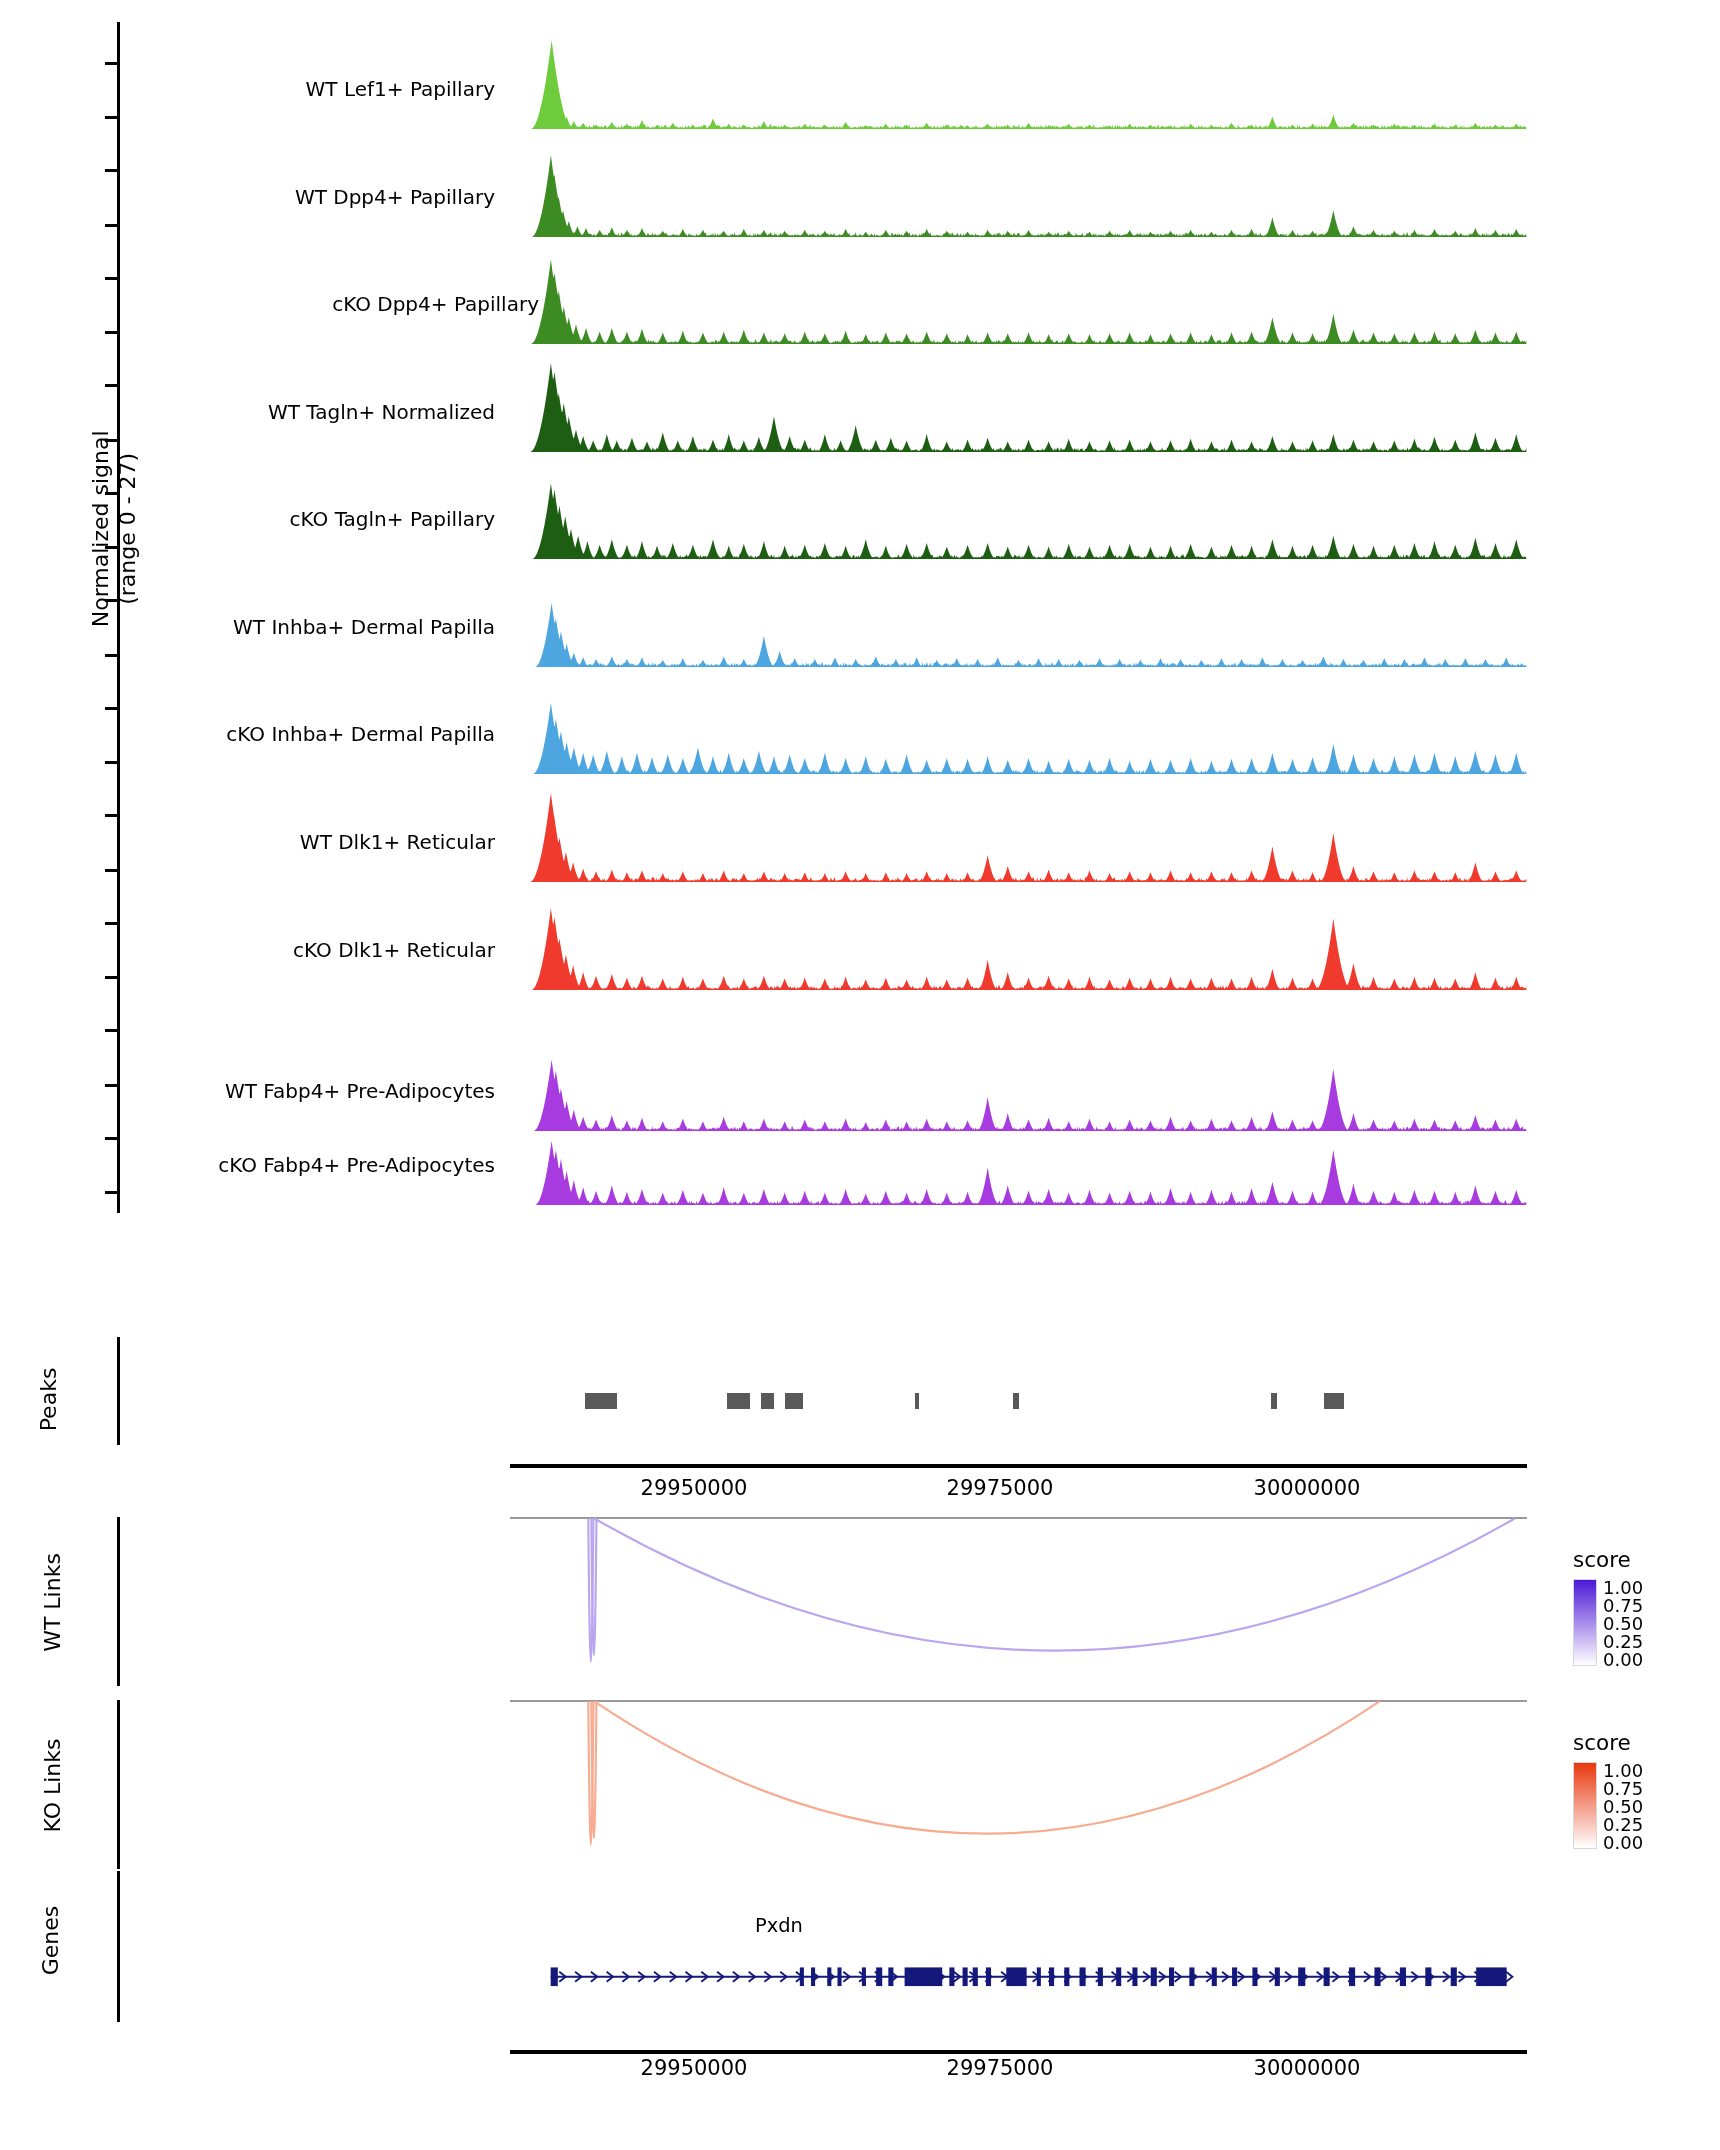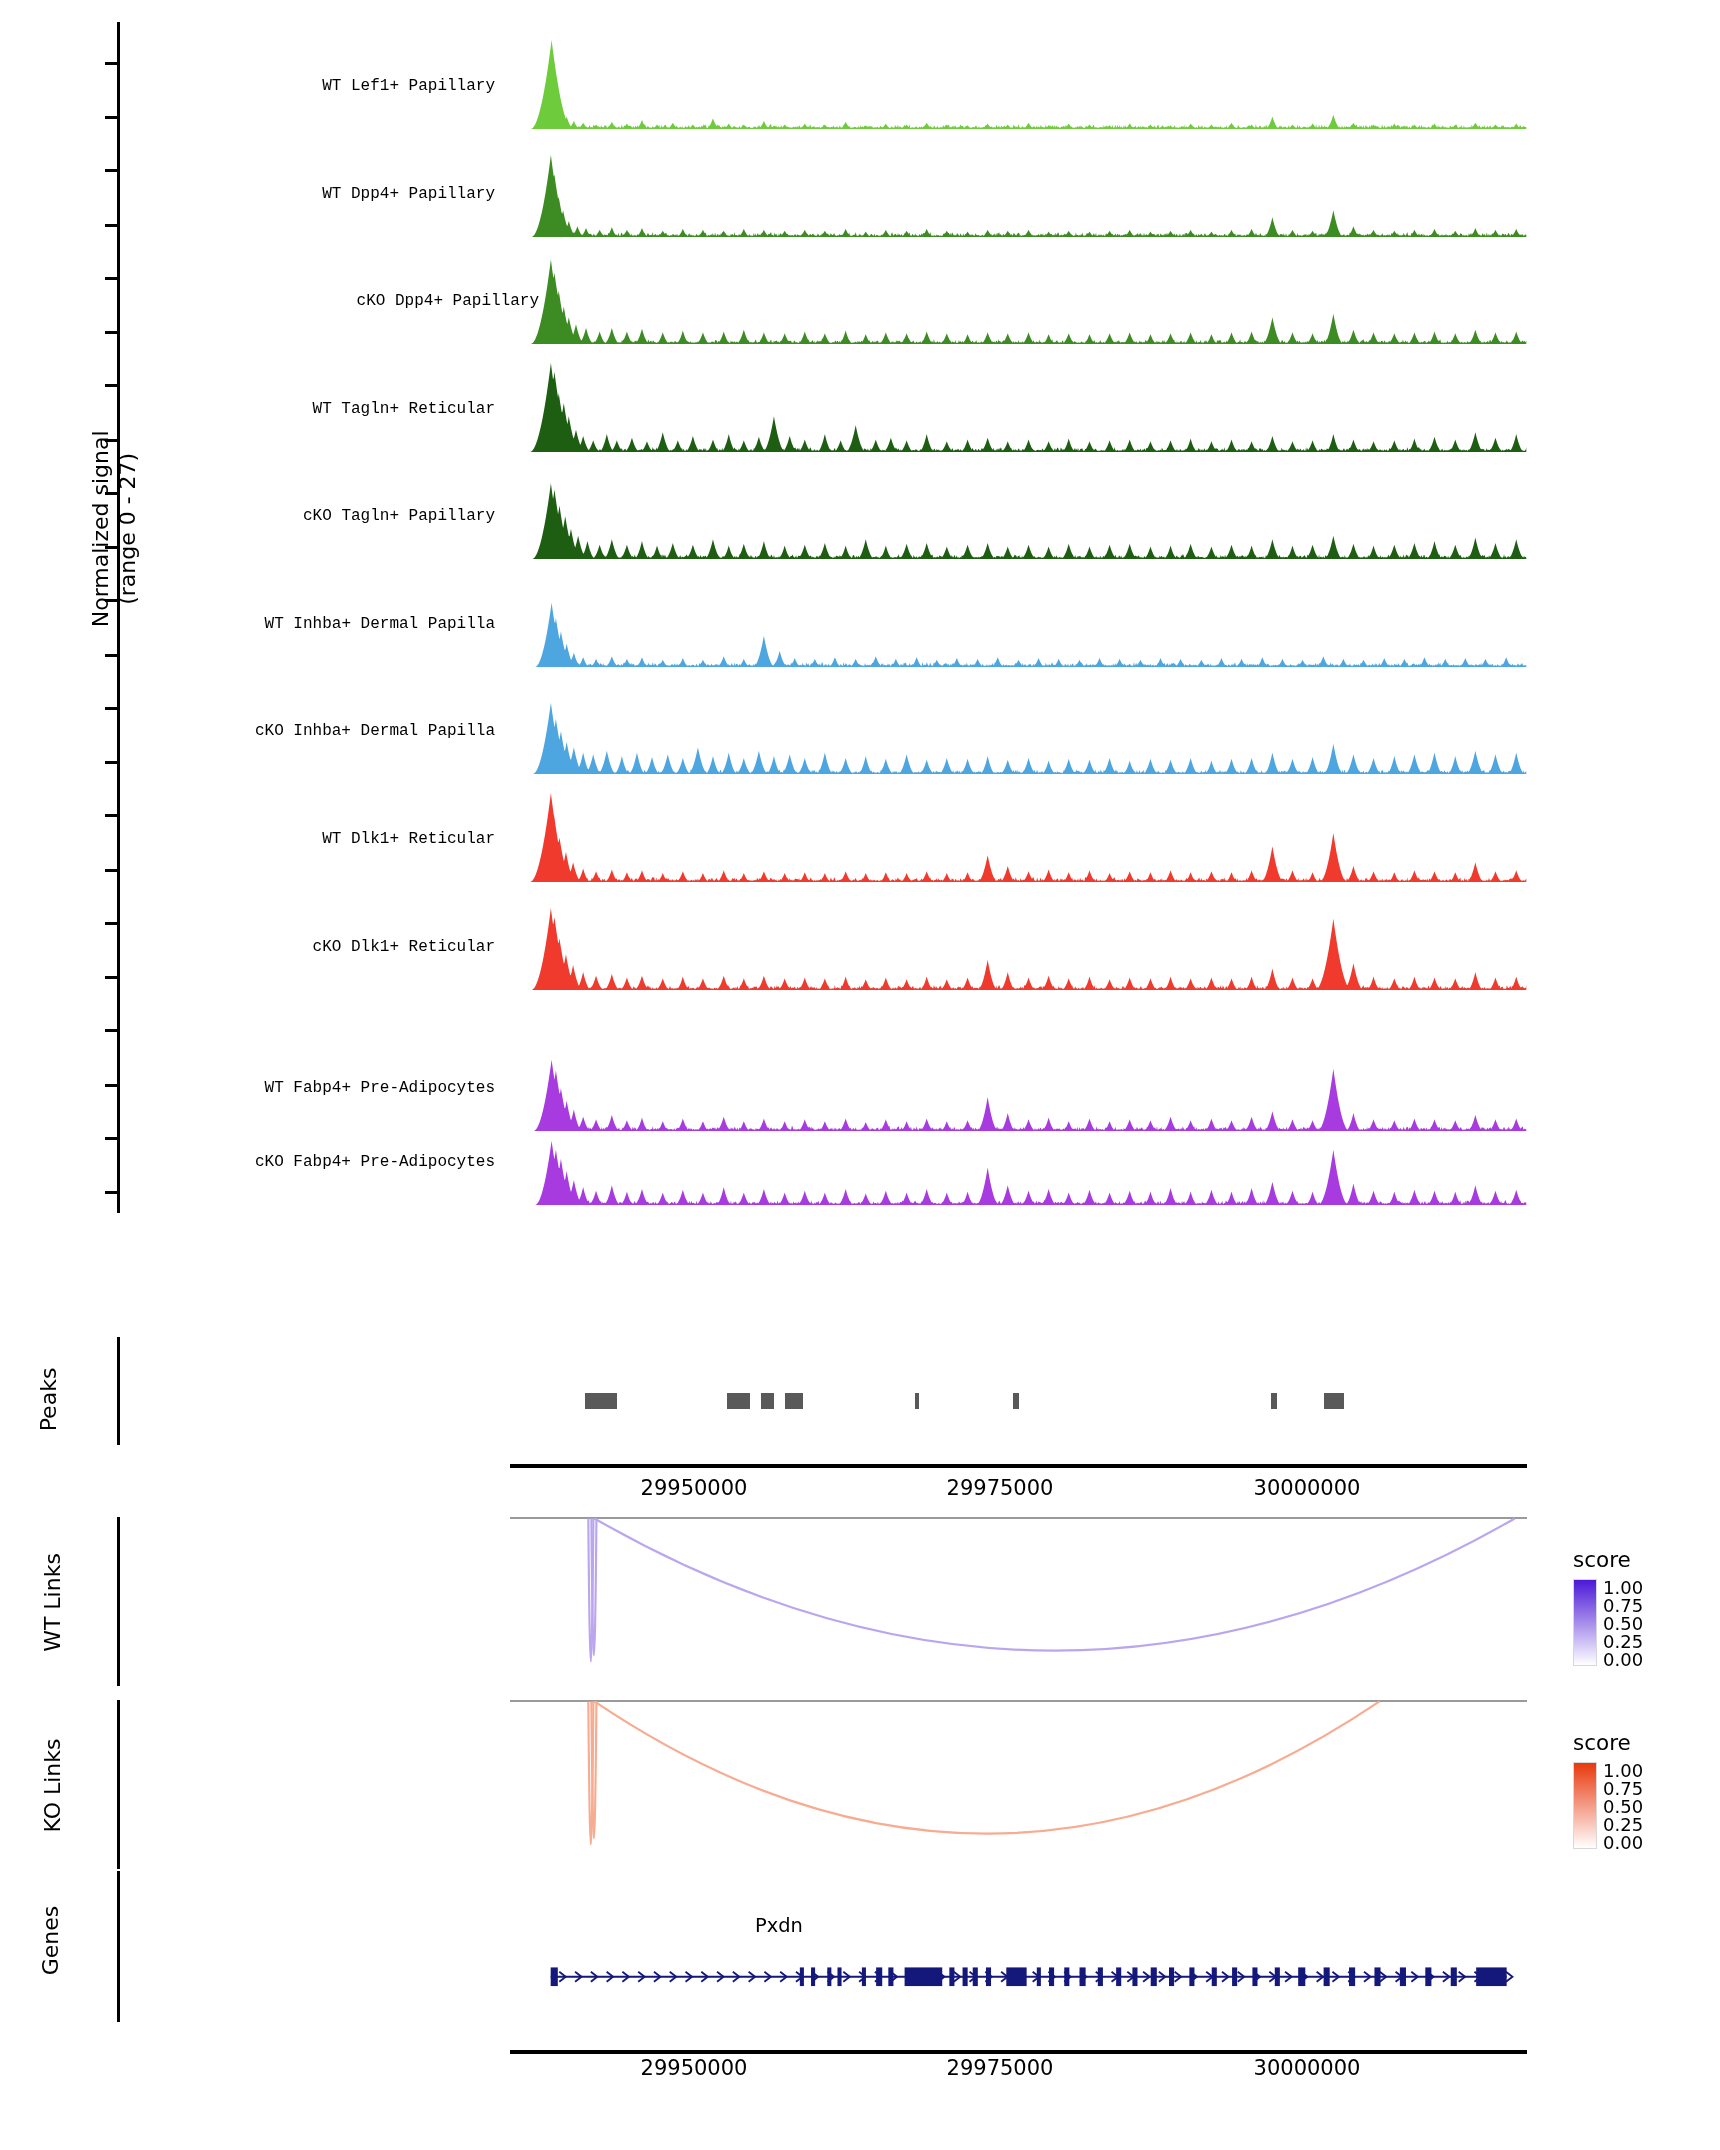--- a/index.html
+++ b/index.html
@@ -61,23 +61,22 @@
   .track {
     position: absolute;
     left: 0;
     width: 1721px;
   }
   .track-label {
     position: absolute;
     right: 1226px;
     top: 0;
     white-space: nowrap;
-    font-size: 16px;
-    color: #000;
-    font-family: Liberation Mono, monospace;
+    font-size: 20px;
+    color: #000;
   }
   .track-plot {
     position: absolute;
     left: 510px;
     width: 1017px;
     height: 92px;
     overflow: hidden;
   }
   .track-plot svg { display: block; }
 
@@ -241,21 +240,21 @@
         </div>
         <div class="track" style="top: 252px; height: 92px; padding-left: 44px;">
           <div class="track-label" style="top: 40px;">cKO Dpp4+ Papillary</div>
           <div class="track-plot" style="top: 0px;">
             <svg width="1017" height="92" viewBox="0 0 1418 128">
               <path d="M0,128 L0,128.0 L1,128.0 L2,128.0 L3,128.0 L4,128.0 L5,128.0 L6,128.0 L7,128.0 L8,128.0 L9,128.0 L10,128.0 L11,128.0 L12,128.0 L13,128.0 L14,128.0 L15,128.0 L16,128.0 L17,128.0 L18,128.0 L19,128.0 L20,128.0 L21,128.0 L22,128.0 L23,128.0 L24,128.0 L25,128.0 L26,128.0 L27,128.0 L28,128.0 L29,128.0 L30,127.8 L31,127.2 L32,126.3 L33,125.1 L34,123.5 L35,121.7 L36,119.5 L37,117.1 L38,114.4 L39,111.3 L40,108.0 L41,104.5 L42,100.6 L43,96.4 L44,92.0 L45,87.3 L46,82.4 L47,77.1 L48,71.6 L49,65.8 L50,59.8 L51,53.5 L52,46.9 L53,40.1 L54,33.0 L55,25.7 L56,18.1 L57,10.2 L58,18.1 L59,25.7 L60,33.0 L61,36.2 L62,28.8 L63,36.2 L64,43.3 L65,50.2 L66,56.8 L67,60.5 L68,53.6 L69,60.5 L70,67.1 L71,73.4 L72,79.3 L73,84.9 L74,81.9 L75,75.9 L76,81.9 L77,87.6 L78,92.9 L79,97.8 L80,100.2 L81,95.7 L82,90.8 L83,95.7 L84,100.2 L85,104.5 L86,108.4 L87,111.9 L88,115.2 L89,112.2 L90,108.7 L91,104.9 L92,100.7 L93,104.9 L94,108.7 L95,112.2 L96,115.4 L97,118.2 L98,120.7 L99,122.8 L100,123.0 L101,120.9 L102,118.5 L103,115.8 L104,112.8 L105,109.4 L106,105.7 L107,109.4 L108,112.8 L109,115.8 L110,118.5 L111,120.9 L112,123.0 L113,124.7 L114,125.7 L115,125.7 L116,126.4 L117,124.6 L118,124.8 L119,125.0 L120,123.3 L121,121.4 L122,119.2 L123,116.6 L124,113.8 L125,110.6 L126,113.8 L127,116.6 L128,119.2 L129,121.4 L130,123.3 L131,125.0 L132,125.8 L133,126.4 L134,126.1 L135,124.1 L136,123.0 L137,120.9 L138,118.5 L139,115.8 L140,112.8 L141,109.4 L142,105.7 L143,109.4 L144,112.8 L145,115.8 L146,118.5 L147,120.9 L148,123.0 L149,124.7 L150,126.1 L151,125.8 L152,126.1 L153,125.6 L154,126.0 L155,126.1 L156,122.8 L157,124.0 L158,122.2 L159,121.3 L160,119.2 L161,116.6 L162,113.8 L163,110.6 L164,113.8 L165,116.6 L166,119.2 L167,121.4 L168,123.3 L169,125.0 L170,123.3 L171,126.0 L172,125.0 L173,126.0 L174,123.7 L175,124.1 L176,123.3 L177,124.9 L178,123.3 L179,121.3 L180,119.1 L181,116.5 L182,113.6 L183,110.4 L184,106.9 L185,110.4 L186,113.6 L187,116.5 L188,119.1 L189,121.3 L190,123.3 L191,124.9 L192,125.4 L193,121.4 L194,125.1 L195,124.9 L196,123.8 L197,123.1 L198,126.3 L199,123.9 L200,123.2 L201,125.3 L202,125.6 L203,125.8 L204,126.3 L205,126.5 L206,125.4 L207,125.2 L208,123.7 L209,121.9 L210,119.8 L211,117.5 L212,114.8 L213,111.9 L214,114.8 L215,117.5 L216,119.8 L217,121.9 L218,123.7 L219,125.2 L220,126.2 L221,125.4 L222,126.3 L223,125.5 L224,125.0 L225,124.7 L226,126.0 L227,124.5 L228,126.3 L229,125.0 L230,124.2 L231,124.3 L232,125.7 L233,125.7 L234,125.8 L235,124.7 L236,122.8 L237,121.0 L238,118.6 L239,115.8 L240,112.8 L241,109.4 L242,112.8 L243,115.8 L244,118.6 L245,121.0 L246,123.0 L247,124.7 L248,123.7 L249,125.5 L250,125.2 L251,126.4 L252,124.1 L253,126.3 L254,125.9 L255,126.0 L256,126.0 L257,126.4 L258,126.4 L259,125.4 L260,125.7 L261,126.1 L262,124.4 L263,125.2 L264,123.7 L265,121.9 L266,119.8 L267,117.5 L268,114.8 L269,111.9 L270,114.8 L271,117.5 L272,119.8 L273,121.9 L274,123.7 L275,125.2 L276,125.9 L277,126.1 L278,126.0 L279,125.6 L280,126.3 L281,124.7 L282,125.2 L283,124.3 L284,125.7 L285,126.3 L286,122.9 L287,122.8 L288,122.8 L289,126.3 L290,124.6 L291,124.0 L292,125.0 L293,123.3 L294,121.4 L295,119.2 L296,116.6 L297,113.8 L298,110.6 L299,113.8 L300,116.6 L301,119.2 L302,121.4 L303,123.3 L304,125.0 L305,125.3 L306,126.3 L307,126.5 L308,123.4 L309,125.5 L310,124.8 L311,124.7 L312,126.0 L313,124.1 L314,126.5 L315,125.0 L316,124.9 L317,125.0 L318,126.3 L319,125.1 L320,123.6 L321,121.7 L322,119.6 L323,117.2 L324,114.4 L325,111.4 L326,108.2 L327,111.4 L328,114.4 L329,117.2 L330,119.6 L331,121.7 L332,123.6 L333,122.8 L334,125.9 L335,125.1 L336,126.3 L337,125.2 L338,126.0 L339,126.2 L340,125.4 L341,125.7 L342,121.9 L343,123.4 L344,125.8 L345,126.5 L346,125.5 L347,125.2 L348,125.2 L349,123.0 L350,121.9 L351,119.8 L352,117.5 L353,114.8 L354,111.9 L355,114.8 L356,117.5 L357,119.8 L358,121.9 L359,123.7 L360,125.2 L361,124.7 L362,125.8 L363,123.6 L364,121.5 L365,125.8 L366,125.8 L367,126.5 L368,123.1 L369,124.9 L370,124.1 L371,124.2 L372,123.0 L373,125.3 L374,124.6 L375,125.6 L376,126.2 L377,124.0 L378,124.0 L379,122.4 L380,120.4 L381,118.3 L382,115.8 L383,113.1 L384,115.8 L385,118.3 L386,120.4 L387,122.4 L388,124.0 L389,123.5 L390,123.9 L391,123.2 L392,124.2 L393,125.9 L394,126.0 L395,126.1 L396,124.0 L397,123.4 L398,126.2 L399,125.4 L400,126.2 L401,126.1 L402,126.4 L403,126.3 L404,123.8 L405,125.0 L406,123.1 L407,121.4 L408,119.2 L409,116.6 L410,113.8 L411,110.6 L412,113.8 L413,116.6 L414,119.2 L415,121.4 L416,121.9 L417,123.7 L418,126.2 L419,125.4 L420,125.1 L421,124.3 L422,122.2 L423,126.1 L424,123.5 L425,126.4 L426,126.5 L427,124.8 L428,125.5 L429,122.9 L430,125.0 L431,123.9 L432,124.7 L433,124.2 L434,124.0 L435,121.0 L436,120.4 L437,118.3 L438,115.8 L439,113.1 L440,115.8 L441,118.3 L442,120.4 L443,122.4 L444,124.0 L445,125.4 L446,126.5 L447,126.4 L448,126.5 L449,126.3 L450,125.2 L451,125.4 L452,126.3 L453,124.1 L454,123.4 L455,126.1 L456,124.1 L457,123.6 L458,126.4 L459,123.9 L460,125.5 L461,125.8 L462,123.1 L463,123.0 L464,121.0 L465,118.6 L466,115.8 L467,112.8 L468,109.4 L469,112.8 L470,115.8 L471,118.6 L472,121.0 L473,123.0 L474,123.5 L475,126.1 L476,126.5 L477,126.4 L478,125.9 L479,126.2 L480,126.4 L481,124.7 L482,125.4 L483,125.8 L484,126.4 L485,123.6 L486,125.4 L487,124.8 L488,125.1 L489,125.7 L490,123.4 L491,125.1 L492,123.5 L493,121.7 L494,119.5 L495,117.1 L496,114.4 L497,117.1 L498,119.5 L499,121.7 L500,123.5 L501,123.0 L502,125.1 L503,126.2 L504,126.0 L505,124.5 L506,123.8 L507,125.9 L508,124.3 L509,126.3 L510,124.3 L511,124.3 L512,124.3 L513,123.0 L514,126.5 L515,126.5 L516,125.3 L517,126.4 L518,124.9 L519,123.7 L520,121.9 L521,119.8 L522,117.5 L523,114.8 L524,111.9 L525,114.8 L526,117.5 L527,119.8 L528,121.9 L529,123.7 L530,125.2 L531,126.4 L532,125.1 L533,125.7 L534,123.7 L535,126.2 L536,125.9 L537,124.8 L538,126.2 L539,122.8 L540,124.6 L541,123.2 L542,124.6 L543,123.6 L544,124.5 L545,125.8 L546,125.6 L547,125.3 L548,124.0 L549,121.8 L550,120.4 L551,118.3 L552,115.8 L553,113.1 L554,115.8 L555,118.3 L556,120.4 L557,121.8 L558,124.0 L559,125.2 L560,125.2 L561,125.2 L562,123.2 L563,124.4 L564,126.5 L565,126.4 L566,126.2 L567,124.4 L568,126.0 L569,126.4 L570,125.4 L571,125.8 L572,123.8 L573,126.5 L574,126.2 L575,123.8 L576,123.3 L577,121.4 L578,119.2 L579,116.6 L580,113.8 L581,110.6 L582,113.8 L583,116.6 L584,119.2 L585,121.4 L586,123.3 L587,125.0 L588,124.6 L589,124.3 L590,126.3 L591,121.1 L592,125.5 L593,126.0 L594,125.5 L595,126.1 L596,123.8 L597,125.8 L598,125.9 L599,124.5 L600,126.0 L601,125.9 L602,125.9 L603,124.3 L604,124.0 L605,122.4 L606,120.4 L607,118.3 L608,115.8 L609,113.1 L610,115.8 L611,118.3 L612,120.4 L613,122.4 L614,124.0 L615,124.6 L616,126.3 L617,124.4 L618,125.6 L619,125.4 L620,126.0 L621,122.7 L622,126.5 L623,126.5 L624,126.3 L625,125.6 L626,122.5 L627,125.8 L628,123.6 L629,126.0 L630,125.3 L631,123.9 L632,126.1 L633,125.1 L634,123.5 L635,121.7 L636,119.5 L637,117.1 L638,114.4 L639,117.1 L640,119.5 L641,121.7 L642,123.5 L643,125.1 L644,125.3 L645,123.2 L646,124.9 L647,126.3 L648,125.2 L649,125.0 L650,122.4 L651,125.6 L652,126.4 L653,125.4 L654,126.4 L655,126.2 L656,125.9 L657,123.8 L658,125.9 L659,125.7 L660,125.2 L661,123.7 L662,121.9 L663,119.8 L664,117.5 L665,114.8 L666,111.9 L667,114.8 L668,117.5 L669,119.8 L670,121.9 L671,123.2 L672,125.2 L673,124.5 L674,125.0 L675,125.9 L676,123.9 L677,126.5 L678,123.1 L679,124.2 L680,126.0 L681,121.6 L682,124.7 L683,123.6 L684,124.9 L685,126.4 L686,124.2 L687,125.0 L688,122.7 L689,123.9 L690,122.4 L691,120.4 L692,118.3 L693,115.8 L694,113.1 L695,115.8 L696,118.3 L697,120.4 L698,122.4 L699,124.0 L700,125.0 L701,126.3 L702,123.8 L703,126.0 L704,125.9 L705,124.6 L706,125.7 L707,125.3 L708,126.4 L709,122.8 L710,125.8 L711,126.2 L712,125.6 L713,126.2 L714,125.7 L715,124.3 L716,126.4 L717,125.2 L718,123.7 L719,121.9 L720,119.8 L721,117.5 L722,114.8 L723,111.9 L724,114.8 L725,117.5 L726,119.8 L727,121.9 L728,123.7 L729,125.2 L730,122.4 L731,126.1 L732,125.0 L733,126.5 L734,124.3 L735,125.3 L736,125.5 L737,126.2 L738,121.8 L739,125.6 L740,124.5 L741,126.2 L742,126.5 L743,125.6 L744,125.8 L745,125.2 L746,125.1 L747,123.5 L748,121.7 L749,119.5 L750,117.1 L751,114.4 L752,117.1 L753,119.5 L754,121.7 L755,123.5 L756,121.4 L757,125.2 L758,125.6 L759,125.6 L760,125.8 L761,124.6 L762,123.1 L763,123.1 L764,125.6 L765,125.6 L766,126.4 L767,125.6 L768,125.8 L769,126.3 L770,123.2 L771,124.0 L772,126.5 L773,125.4 L774,124.0 L775,122.4 L776,120.4 L777,118.3 L778,115.8 L779,113.1 L780,115.8 L781,118.3 L782,120.4 L783,122.4 L784,124.0 L785,124.8 L786,126.1 L787,124.4 L788,124.5 L789,125.8 L790,126.0 L791,126.3 L792,126.0 L793,126.0 L794,126.4 L795,126.1 L796,126.2 L797,124.2 L798,125.8 L799,126.2 L800,126.1 L801,126.4 L802,126.1 L803,123.8 L804,123.5 L805,121.7 L806,119.5 L807,117.1 L808,114.4 L809,117.1 L810,119.5 L811,121.7 L812,123.3 L813,125.1 L814,124.1 L815,123.0 L816,126.2 L817,126.0 L818,125.3 L819,126.5 L820,126.2 L821,125.6 L822,125.5 L823,122.6 L824,125.4 L825,125.9 L826,126.5 L827,125.5 L828,125.8 L829,126.3 L830,125.2 L831,124.0 L832,122.4 L833,120.4 L834,118.3 L835,115.8 L836,113.1 L837,115.8 L838,118.3 L839,120.4 L840,122.4 L841,124.0 L842,125.4 L843,125.6 L844,124.6 L845,125.9 L846,124.6 L847,124.2 L848,124.5 L849,122.5 L850,125.0 L851,126.5 L852,125.7 L853,125.5 L854,125.5 L855,125.9 L856,125.5 L857,125.7 L858,125.2 L859,123.7 L860,121.9 L861,119.8 L862,117.5 L863,114.8 L864,111.9 L865,114.8 L866,117.5 L867,119.8 L868,121.9 L869,123.4 L870,125.2 L871,124.7 L872,126.1 L873,124.0 L874,125.6 L875,126.3 L876,125.9 L877,126.2 L878,123.1 L879,125.1 L880,125.7 L881,124.7 L882,126.3 L883,125.7 L884,124.9 L885,126.1 L886,122.7 L887,123.4 L888,125.1 L889,123.5 L890,121.7 L891,119.5 L892,117.1 L893,114.4 L894,117.1 L895,119.5 L896,121.7 L897,123.3 L898,125.1 L899,126.2 L900,125.5 L901,126.5 L902,123.2 L903,125.7 L904,124.3 L905,126.2 L906,124.7 L907,126.4 L908,124.9 L909,126.3 L910,122.6 L911,125.3 L912,122.4 L913,125.5 L914,125.9 L915,125.3 L916,124.0 L917,122.4 L918,120.4 L919,118.3 L920,115.8 L921,113.1 L922,115.8 L923,118.3 L924,120.4 L925,122.4 L926,122.3 L927,125.4 L928,125.7 L929,126.3 L930,124.2 L931,126.4 L932,125.8 L933,126.1 L934,125.8 L935,123.9 L936,123.7 L937,126.0 L938,126.1 L939,125.7 L940,123.9 L941,126.4 L942,125.9 L943,125.2 L944,123.7 L945,121.9 L946,119.8 L947,117.5 L948,114.8 L949,111.9 L950,114.8 L951,117.5 L952,119.8 L953,121.9 L954,123.4 L955,125.2 L956,126.1 L957,123.4 L958,125.6 L959,126.5 L960,125.4 L961,125.3 L962,125.6 L963,122.1 L964,126.2 L965,126.0 L966,126.2 L967,126.5 L968,123.6 L969,125.7 L970,122.9 L971,123.5 L972,126.2 L973,125.1 L974,123.5 L975,121.7 L976,119.5 L977,117.1 L978,114.4 L979,117.1 L980,119.5 L981,121.7 L982,123.5 L983,125.1 L984,126.2 L985,126.3 L986,122.8 L987,123.7 L988,123.7 L989,123.1 L990,122.1 L991,123.1 L992,126.0 L993,126.1 L994,126.0 L995,125.8 L996,124.7 L997,126.2 L998,126.2 L999,123.3 L1000,125.2 L1001,123.7 L1002,121.9 L1003,119.8 L1004,117.5 L1005,114.8 L1006,111.9 L1007,114.8 L1008,117.5 L1009,119.8 L1010,121.9 L1011,123.7 L1012,125.2 L1013,126.4 L1014,126.5 L1015,125.0 L1016,125.3 L1017,124.6 L1018,121.6 L1019,125.8 L1020,125.5 L1021,125.1 L1022,126.4 L1023,126.5 L1024,124.8 L1025,124.3 L1026,124.9 L1027,126.2 L1028,124.4 L1029,123.3 L1030,121.4 L1031,119.2 L1032,116.6 L1033,113.8 L1034,110.6 L1035,113.8 L1036,116.6 L1037,119.2 L1038,121.4 L1039,123.3 L1040,122.4 L1041,124.4 L1042,124.8 L1043,123.9 L1044,126.2 L1045,126.5 L1046,124.7 L1047,126.4 L1048,125.9 L1049,124.8 L1050,125.9 L1051,126.4 L1052,123.3 L1053,124.6 L1054,122.7 L1055,120.6 L1056,118.0 L1057,115.2 L1058,111.9 L1059,108.4 L1060,104.5 L1061,100.2 L1062,95.7 L1063,90.8 L1064,95.7 L1065,100.2 L1066,104.5 L1067,108.4 L1068,111.9 L1069,115.2 L1070,118.0 L1071,120.6 L1072,122.7 L1073,124.6 L1074,126.0 L1075,125.6 L1076,122.9 L1077,122.7 L1078,125.4 L1079,125.4 L1080,123.9 L1081,126.3 L1082,126.5 L1083,126.1 L1084,126.4 L1085,124.3 L1086,123.7 L1087,121.9 L1088,119.8 L1089,117.5 L1090,114.8 L1091,111.9 L1092,114.8 L1093,117.5 L1094,119.8 L1095,121.9 L1096,123.7 L1097,125.2 L1098,122.8 L1099,125.9 L1100,124.3 L1101,123.6 L1102,125.9 L1103,125.7 L1104,126.3 L1105,125.8 L1106,126.5 L1107,124.5 L1108,126.3 L1109,125.5 L1110,124.6 L1111,126.3 L1112,123.6 L1113,125.4 L1114,124.0 L1115,122.4 L1116,120.4 L1117,118.3 L1118,115.8 L1119,113.1 L1120,115.8 L1121,118.3 L1122,120.4 L1123,122.4 L1124,122.8 L1125,125.4 L1126,122.1 L1127,126.3 L1128,124.6 L1129,124.5 L1130,125.9 L1131,124.3 L1132,123.5 L1133,124.6 L1134,125.6 L1135,123.8 L1136,122.2 L1137,125.7 L1138,122.0 L1139,122.0 L1140,119.6 L1141,116.7 L1142,113.4 L1143,109.8 L1144,105.8 L1145,101.3 L1146,96.5 L1147,91.4 L1148,85.8 L1149,91.4 L1150,96.5 L1151,101.3 L1152,105.8 L1153,109.8 L1154,113.4 L1155,116.7 L1156,119.6 L1157,122.0 L1158,124.1 L1159,125.7 L1160,126.4 L1161,123.5 L1162,125.5 L1163,125.6 L1164,123.0 L1165,126.2 L1166,125.3 L1167,126.0 L1168,123.7 L1169,125.1 L1170,123.6 L1171,121.7 L1172,119.6 L1173,117.2 L1174,114.4 L1175,111.4 L1176,108.2 L1177,111.4 L1178,114.4 L1179,117.2 L1180,119.6 L1181,121.7 L1182,123.6 L1183,124.7 L1184,126.3 L1185,126.0 L1186,124.3 L1187,124.6 L1188,122.4 L1189,123.3 L1190,121.1 L1191,125.1 L1192,124.8 L1193,125.8 L1194,123.9 L1195,125.1 L1196,125.8 L1197,125.0 L1198,122.7 L1199,123.7 L1200,121.9 L1201,119.8 L1202,117.5 L1203,114.8 L1204,111.9 L1205,114.8 L1206,117.5 L1207,119.8 L1208,121.9 L1209,123.7 L1210,125.2 L1211,125.3 L1212,124.3 L1213,126.1 L1214,125.3 L1215,123.6 L1216,123.7 L1217,124.7 L1218,126.5 L1219,122.8 L1220,124.8 L1221,126.2 L1222,125.8 L1223,125.2 L1224,126.4 L1225,124.9 L1226,123.4 L1227,125.4 L1228,124.0 L1229,122.4 L1230,120.4 L1231,118.3 L1232,115.8 L1233,113.1 L1234,115.8 L1235,118.3 L1236,120.4 L1237,122.4 L1238,123.2 L1239,125.4 L1240,125.8 L1241,126.4 L1242,125.3 L1243,124.8 L1244,125.8 L1245,121.5 L1246,125.5 L1247,125.8 L1248,124.4 L1249,123.4 L1250,126.2 L1251,124.1 L1252,126.0 L1253,126.5 L1254,126.4 L1255,125.2 L1256,123.7 L1257,121.9 L1258,119.8 L1259,117.5 L1260,114.8 L1261,111.9 L1262,114.8 L1263,117.5 L1264,119.8 L1265,121.9 L1266,123.0 L1267,125.2 L1268,125.8 L1269,125.7 L1270,126.5 L1271,124.8 L1272,125.9 L1273,125.4 L1274,124.5 L1275,124.1 L1276,123.7 L1277,126.4 L1278,126.4 L1279,125.5 L1280,125.7 L1281,123.1 L1282,124.7 L1283,125.0 L1284,123.3 L1285,121.4 L1286,119.2 L1287,116.6 L1288,113.8 L1289,110.6 L1290,113.8 L1291,116.6 L1292,119.2 L1293,121.4 L1294,123.3 L1295,123.8 L1296,123.3 L1297,121.5 L1298,125.8 L1299,126.5 L1300,126.0 L1301,126.4 L1302,126.5 L1303,126.2 L1304,126.1 L1305,126.4 L1306,126.0 L1307,123.6 L1308,125.5 L1309,126.3 L1310,124.9 L1311,126.2 L1312,125.4 L1313,123.3 L1314,122.4 L1315,120.4 L1316,118.3 L1317,115.8 L1318,113.1 L1319,115.8 L1320,118.3 L1321,120.4 L1322,122.4 L1323,124.0 L1324,125.4 L1325,126.1 L1326,125.9 L1327,124.8 L1328,126.1 L1329,126.3 L1330,126.1 L1331,125.2 L1332,125.9 L1333,126.0 L1334,126.5 L1335,123.9 L1336,125.5 L1337,126.2 L1338,125.3 L1339,125.1 L1340,123.6 L1341,121.7 L1342,119.6 L1343,117.2 L1344,114.4 L1345,111.4 L1346,108.2 L1347,111.4 L1348,114.4 L1349,117.2 L1350,119.6 L1351,121.7 L1352,123.6 L1353,123.8 L1354,125.5 L1355,126.3 L1356,125.7 L1357,126.5 L1358,124.3 L1359,125.2 L1360,126.4 L1361,125.3 L1362,125.8 L1363,124.0 L1364,124.5 L1365,126.5 L1366,122.6 L1367,122.7 L1368,125.2 L1369,123.7 L1370,121.9 L1371,119.8 L1372,117.5 L1373,114.8 L1374,111.9 L1375,114.8 L1376,117.5 L1377,119.8 L1378,121.9 L1379,123.7 L1380,124.2 L1381,126.4 L1382,123.7 L1383,125.7 L1384,125.8 L1385,125.5 L1386,126.2 L1387,126.1 L1388,126.2 L1389,124.5 L1390,122.9 L1391,125.5 L1392,126.1 L1393,126.4 L1394,125.2 L1395,126.1 L1396,126.2 L1397,123.3 L1398,123.3 L1399,121.4 L1400,119.2 L1401,116.6 L1402,113.8 L1403,110.6 L1404,113.8 L1405,116.6 L1406,119.2 L1407,121.4 L1408,123.3 L1409,125.0 L1410,125.2 L1411,124.1 L1412,123.2 L1413,124.9 L1414,124.2 L1415,124.0 L1416,126.1 L1417,123.0 L1417,128 Z" fill="#3C8C23" stroke="none"></path>
             </svg>
           </div>
         </div>
         <div class="track" style="top: 360px; height: 92px;">
-          <div class="track-label" style="top: 40px;">WT Tagln+ Reticular</div>
+          <div class="track-label" style="top: 40px;">WT Tagln+ Normalized</div>
           <div class="track-plot" style="top: 0px;">
             <svg width="1017" height="92" viewBox="0 0 1418 128">
               <path d="M0,128 L0,128.0 L1,128.0 L2,128.0 L3,128.0 L4,128.0 L5,128.0 L6,128.0 L7,128.0 L8,128.0 L9,128.0 L10,128.0 L11,128.0 L12,128.0 L13,128.0 L14,128.0 L15,128.0 L16,128.0 L17,128.0 L18,128.0 L19,128.0 L20,128.0 L21,128.0 L22,128.0 L23,128.0 L24,128.0 L25,128.0 L26,128.0 L27,128.0 L28,128.0 L29,127.8 L30,127.2 L31,126.3 L32,125.1 L33,123.6 L34,121.8 L35,119.7 L36,117.3 L37,114.6 L38,111.6 L39,108.3 L40,104.8 L41,101.0 L42,96.9 L43,92.6 L44,87.9 L45,83.1 L46,77.9 L47,72.5 L48,66.8 L49,60.8 L50,54.6 L51,48.2 L52,41.5 L53,34.5 L54,27.2 L55,19.7 L56,12.0 L57,4.0 L58,12.0 L59,19.7 L60,27.2 L61,24.1 L62,16.4 L63,24.1 L64,31.6 L65,38.8 L66,45.7 L67,52.4 L68,46.2 L69,53.1 L70,59.7 L71,66.1 L72,72.1 L73,72.8 L74,66.5 L75,59.8 L76,66.5 L77,72.8 L78,78.8 L79,84.5 L80,89.5 L81,84.1 L82,78.4 L83,84.1 L84,89.5 L85,94.6 L86,99.3 L87,103.7 L88,107.7 L89,109.2 L90,105.4 L91,101.4 L92,97.0 L93,101.4 L94,105.4 L95,109.2 L96,112.6 L97,115.7 L98,118.4 L99,115.8 L100,112.8 L101,109.4 L102,105.7 L103,109.4 L104,112.8 L105,115.8 L106,118.5 L107,120.9 L108,123.0 L109,124.7 L110,125.2 L111,123.7 L112,121.9 L113,119.8 L114,117.5 L115,114.8 L116,111.9 L117,114.8 L118,117.5 L119,119.8 L120,121.9 L121,123.7 L122,124.6 L123,125.7 L124,126.3 L125,124.2 L126,124.6 L127,125.9 L128,124.4 L129,122.5 L130,120.2 L131,117.5 L132,114.5 L133,111.1 L134,107.3 L135,103.2 L136,107.3 L137,111.1 L138,114.5 L139,117.5 L140,120.2 L141,122.5 L142,124.4 L143,125.2 L144,123.7 L145,121.9 L146,119.8 L147,117.5 L148,114.8 L149,111.9 L150,114.8 L151,117.5 L152,119.8 L153,121.9 L154,123.7 L155,123.7 L156,123.3 L157,126.2 L158,126.3 L159,124.4 L160,124.3 L161,123.6 L162,126.3 L163,125.1 L164,123.6 L165,121.7 L166,119.6 L167,117.2 L168,114.4 L169,111.4 L170,108.2 L171,111.4 L172,114.4 L173,117.2 L174,119.6 L175,121.7 L176,123.6 L177,125.1 L178,125.8 L179,125.8 L180,125.0 L181,125.3 L182,125.0 L183,124.3 L184,124.2 L185,125.4 L186,124.0 L187,122.4 L188,120.4 L189,118.3 L190,115.8 L191,113.1 L192,115.8 L193,118.3 L194,120.4 L195,122.4 L196,124.0 L197,125.4 L198,125.3 L199,121.2 L200,124.0 L201,125.3 L202,123.9 L203,125.9 L204,121.5 L205,124.6 L206,122.8 L207,120.7 L208,118.2 L209,115.4 L210,112.2 L211,108.7 L212,104.9 L213,100.7 L214,104.9 L215,108.7 L216,112.2 L217,115.4 L218,118.2 L219,120.7 L220,122.8 L221,124.6 L222,126.0 L223,126.2 L224,125.1 L225,126.5 L226,124.8 L227,125.5 L228,123.9 L229,123.7 L230,121.9 L231,119.8 L232,117.5 L233,114.8 L234,111.9 L235,114.8 L236,117.5 L237,119.8 L238,121.9 L239,123.7 L240,122.9 L241,126.3 L242,123.1 L243,126.2 L244,126.3 L245,126.4 L246,124.1 L247,126.1 L248,124.7 L249,123.0 L250,120.9 L251,118.5 L252,115.8 L253,112.8 L254,109.4 L255,105.7 L256,109.4 L257,112.8 L258,115.8 L259,118.5 L260,120.9 L261,123.0 L262,124.5 L263,126.1 L264,123.6 L265,125.2 L266,124.0 L267,124.7 L268,126.5 L269,125.1 L270,123.3 L271,123.1 L272,126.2 L273,122.7 L274,126.5 L275,126.1 L276,125.4 L277,125.0 L278,123.3 L279,121.4 L280,119.2 L281,116.6 L282,113.8 L283,110.6 L284,113.8 L285,116.6 L286,119.2 L287,121.4 L288,123.3 L289,123.0 L290,125.7 L291,126.4 L292,123.8 L293,125.9 L294,124.4 L295,126.2 L296,122.3 L297,125.9 L298,124.4 L299,122.5 L300,120.2 L301,117.5 L302,114.5 L303,111.1 L304,107.3 L305,103.2 L306,107.3 L307,111.1 L308,114.5 L309,117.5 L310,120.2 L311,122.5 L312,124.4 L313,121.6 L314,123.7 L315,124.5 L316,124.5 L317,125.2 L318,126.5 L319,123.4 L320,125.2 L321,123.7 L322,121.9 L323,119.8 L324,117.5 L325,114.8 L326,111.9 L327,114.8 L328,117.5 L329,119.8 L330,121.9 L331,123.7 L332,125.2 L333,126.1 L334,126.0 L335,124.0 L336,126.4 L337,124.1 L338,126.5 L339,125.9 L340,123.2 L341,123.3 L342,121.3 L343,119.1 L344,116.5 L345,113.6 L346,110.4 L347,106.9 L348,110.4 L349,113.6 L350,116.5 L351,119.1 L352,121.3 L353,123.3 L354,124.6 L355,124.6 L356,124.4 L357,122.6 L358,120.3 L359,117.7 L360,114.7 L361,111.4 L362,107.7 L363,103.7 L364,99.3 L365,94.6 L366,89.5 L367,84.1 L368,78.4 L369,84.1 L370,89.5 L371,94.6 L372,99.3 L373,103.7 L374,107.7 L375,111.4 L376,114.7 L377,117.7 L378,120.3 L379,122.6 L380,124.4 L381,123.7 L382,126.1 L383,124.7 L384,123.0 L385,120.9 L386,118.5 L387,115.8 L388,112.8 L389,109.4 L390,105.7 L391,109.4 L392,112.8 L393,115.8 L394,118.5 L395,120.9 L396,123.0 L397,122.6 L398,122.0 L399,124.5 L400,124.8 L401,122.6 L402,125.1 L403,121.8 L404,125.8 L405,125.0 L406,123.3 L407,121.4 L408,119.2 L409,116.6 L410,113.8 L411,110.6 L412,113.8 L413,116.6 L414,119.2 L415,121.4 L416,123.3 L417,125.0 L418,122.8 L419,121.6 L420,124.6 L421,126.3 L422,125.9 L423,125.6 L424,126.1 L425,123.6 L426,126.5 L427,126.5 L428,124.7 L429,125.7 L430,126.3 L431,125.9 L432,124.4 L433,122.5 L434,120.2 L435,117.5 L436,114.5 L437,111.1 L438,107.3 L439,103.2 L440,107.3 L441,111.1 L442,114.5 L443,117.5 L444,120.2 L445,122.5 L446,124.4 L447,124.5 L448,125.6 L449,126.1 L450,125.7 L451,126.2 L452,124.0 L453,122.1 L454,126.4 L455,125.2 L456,123.7 L457,121.9 L458,119.8 L459,117.5 L460,114.8 L461,111.9 L462,114.8 L463,117.5 L464,119.8 L465,121.9 L466,123.7 L467,125.2 L468,125.5 L469,126.4 L470,125.6 L471,126.0 L472,124.6 L473,122.7 L474,120.6 L475,118.0 L476,115.2 L477,111.9 L478,108.4 L479,104.5 L480,100.2 L481,95.7 L482,90.8 L483,95.7 L484,100.2 L485,104.5 L486,108.4 L487,111.9 L488,115.2 L489,118.0 L490,120.6 L491,122.7 L492,124.6 L493,126.0 L494,122.6 L495,124.8 L496,123.5 L497,125.3 L498,125.6 L499,123.3 L500,126.1 L501,125.7 L502,126.4 L503,122.5 L504,125.0 L505,123.3 L506,121.4 L507,119.2 L508,116.6 L509,113.8 L510,110.6 L511,113.8 L512,116.6 L513,119.2 L514,121.4 L515,123.3 L516,125.0 L517,125.5 L518,126.4 L519,124.6 L520,125.9 L521,125.4 L522,125.4 L523,126.3 L524,125.1 L525,123.6 L526,121.7 L527,119.6 L528,117.2 L529,114.4 L530,111.4 L531,108.2 L532,111.4 L533,114.4 L534,117.2 L535,119.6 L536,121.7 L537,123.6 L538,121.9 L539,123.4 L540,124.9 L541,123.9 L542,123.1 L543,126.0 L544,126.1 L545,124.2 L546,126.2 L547,125.2 L548,123.7 L549,121.9 L550,119.8 L551,117.5 L552,114.8 L553,111.9 L554,114.8 L555,117.5 L556,119.8 L557,121.9 L558,123.7 L559,125.2 L560,126.2 L561,125.6 L562,125.4 L563,125.3 L564,126.0 L565,124.6 L566,124.7 L567,124.5 L568,125.6 L569,126.4 L570,126.4 L571,126.4 L572,124.3 L573,125.1 L574,124.4 L575,122.5 L576,120.2 L577,117.5 L578,114.5 L579,111.1 L580,107.3 L581,103.2 L582,107.3 L583,111.1 L584,114.5 L585,117.5 L586,120.2 L587,122.5 L588,124.4 L589,125.1 L590,126.1 L591,124.2 L592,123.2 L593,126.2 L594,126.2 L595,124.1 L596,125.8 L597,124.3 L598,125.7 L599,125.7 L600,126.4 L601,125.7 L602,126.2 L603,125.4 L604,124.0 L605,122.4 L606,120.4 L607,118.3 L608,115.8 L609,113.1 L610,115.8 L611,118.3 L612,120.4 L613,122.4 L614,123.7 L615,125.2 L616,124.6 L617,122.5 L618,125.7 L619,126.3 L620,125.7 L621,124.6 L622,124.9 L623,125.5 L624,124.4 L625,123.5 L626,125.3 L627,126.2 L628,124.4 L629,125.4 L630,126.4 L631,126.2 L632,124.5 L633,123.3 L634,121.4 L635,119.2 L636,116.6 L637,113.8 L638,110.6 L639,113.8 L640,116.6 L641,119.2 L642,121.4 L643,123.3 L644,125.0 L645,122.2 L646,124.9 L647,125.7 L648,126.2 L649,124.0 L650,124.3 L651,126.4 L652,126.0 L653,123.6 L654,124.6 L655,125.9 L656,126.2 L657,124.2 L658,122.7 L659,123.9 L660,123.6 L661,121.7 L662,119.6 L663,117.2 L664,114.4 L665,111.4 L666,108.2 L667,111.4 L668,114.4 L669,117.2 L670,119.6 L671,121.7 L672,123.6 L673,125.1 L674,122.3 L675,126.4 L676,124.8 L677,126.5 L678,123.7 L679,126.4 L680,123.4 L681,125.0 L682,122.3 L683,125.4 L684,121.8 L685,122.4 L686,126.4 L687,125.1 L688,125.4 L689,124.0 L690,122.4 L691,120.4 L692,118.3 L693,115.8 L694,113.1 L695,115.8 L696,118.3 L697,120.4 L698,122.4 L699,122.8 L700,125.2 L701,126.2 L702,124.7 L703,124.6 L704,126.4 L705,124.0 L706,125.3 L707,126.3 L708,125.2 L709,123.4 L710,124.2 L711,126.5 L712,125.6 L713,126.4 L714,125.5 L715,123.7 L716,125.0 L717,125.0 L718,123.3 L719,121.4 L720,119.2 L721,116.6 L722,113.8 L723,110.6 L724,113.8 L725,116.6 L726,119.2 L727,121.4 L728,123.3 L729,124.0 L730,125.3 L731,125.6 L732,126.5 L733,126.3 L734,125.7 L735,125.3 L736,125.1 L737,125.3 L738,125.8 L739,125.3 L740,125.3 L741,126.3 L742,122.9 L743,124.8 L744,125.7 L745,125.4 L746,124.0 L747,122.4 L748,120.4 L749,118.3 L750,115.8 L751,113.1 L752,115.8 L753,118.3 L754,120.4 L755,122.4 L756,123.4 L757,125.4 L758,126.4 L759,122.4 L760,126.5 L761,123.1 L762,125.2 L763,122.1 L764,122.3 L765,124.5 L766,126.0 L767,126.2 L768,122.0 L769,123.2 L770,125.8 L771,123.8 L772,125.0 L773,124.7 L774,123.0 L775,121.0 L776,118.6 L777,115.8 L778,112.8 L779,109.4 L780,112.8 L781,115.8 L782,118.6 L783,121.0 L784,123.0 L785,124.7 L786,125.8 L787,122.7 L788,125.8 L789,123.0 L790,124.6 L791,126.0 L792,122.2 L793,126.5 L794,125.9 L795,124.2 L796,123.6 L797,123.5 L798,122.8 L799,126.4 L800,126.1 L801,126.4 L802,123.9 L803,124.0 L804,122.4 L805,120.4 L806,118.3 L807,115.8 L808,113.1 L809,115.8 L810,118.3 L811,120.4 L812,122.4 L813,124.0 L814,124.9 L815,125.1 L816,124.1 L817,123.5 L818,125.7 L819,126.5 L820,126.4 L821,126.5 L822,126.5 L823,126.0 L824,126.2 L825,125.2 L826,126.1 L827,126.5 L828,125.2 L829,126.4 L830,125.2 L831,123.7 L832,121.9 L833,119.8 L834,117.5 L835,114.8 L836,111.9 L837,114.8 L838,117.5 L839,119.8 L840,121.9 L841,123.7 L842,125.2 L843,121.3 L844,125.8 L845,126.0 L846,126.3 L847,125.1 L848,126.3 L849,126.0 L850,125.9 L851,126.4 L852,125.2 L853,126.5 L854,124.7 L855,124.4 L856,126.4 L857,124.2 L858,125.0 L859,123.3 L860,121.4 L861,119.2 L862,116.6 L863,113.8 L864,110.6 L865,113.8 L866,116.6 L867,119.2 L868,121.4 L869,123.3 L870,125.0 L871,126.2 L872,125.7 L873,125.6 L874,126.2 L875,124.3 L876,125.3 L877,124.7 L878,126.0 L879,123.2 L880,125.6 L881,126.3 L882,124.3 L883,125.7 L884,123.5 L885,123.5 L886,126.4 L887,122.8 L888,122.8 L889,122.4 L890,120.4 L891,118.3 L892,115.8 L893,113.1 L894,115.8 L895,118.3 L896,120.4 L897,122.4 L898,124.0 L899,124.6 L900,125.3 L901,126.5 L902,126.1 L903,126.4 L904,125.2 L905,126.1 L906,125.8 L907,124.6 L908,126.4 L909,121.8 L910,124.4 L911,125.6 L912,125.5 L913,125.8 L914,125.3 L915,125.2 L916,122.8 L917,121.9 L918,119.8 L919,117.5 L920,114.8 L921,111.9 L922,114.8 L923,117.5 L924,119.8 L925,121.9 L926,123.7 L927,125.2 L928,125.8 L929,125.9 L930,123.7 L931,126.4 L932,125.6 L933,126.5 L934,124.8 L935,124.4 L936,126.1 L937,125.9 L938,125.9 L939,126.2 L940,124.6 L941,126.2 L942,123.1 L943,124.2 L944,123.0 L945,121.0 L946,118.6 L947,115.8 L948,112.8 L949,109.4 L950,112.8 L951,115.8 L952,118.6 L953,121.0 L954,122.4 L955,124.7 L956,126.1 L957,126.2 L958,124.9 L959,126.3 L960,122.1 L961,125.3 L962,123.4 L963,126.3 L964,125.5 L965,123.9 L966,126.2 L967,125.8 L968,123.0 L969,124.7 L970,126.5 L971,124.6 L972,125.4 L973,124.0 L974,122.4 L975,120.4 L976,118.3 L977,115.8 L978,113.1 L979,115.8 L980,118.3 L981,120.4 L982,122.4 L983,124.0 L984,122.9 L985,123.4 L986,123.4 L987,124.2 L988,126.2 L989,126.5 L990,126.0 L991,125.4 L992,125.0 L993,123.3 L994,125.6 L995,125.3 L996,121.4 L997,126.2 L998,125.9 L999,125.0 L1000,125.0 L1001,123.3 L1002,121.4 L1003,119.2 L1004,116.6 L1005,113.8 L1006,110.6 L1007,113.8 L1008,116.6 L1009,119.2 L1010,121.4 L1011,123.3 L1012,124.4 L1013,126.2 L1014,125.6 L1015,125.9 L1016,123.7 L1017,124.3 L1018,126.2 L1019,125.2 L1020,124.6 L1021,124.1 L1022,126.4 L1023,123.6 L1024,124.7 L1025,124.9 L1026,125.9 L1027,124.2 L1028,125.4 L1029,122.8 L1030,122.4 L1031,120.4 L1032,118.3 L1033,115.8 L1034,113.1 L1035,115.8 L1036,118.3 L1037,120.4 L1038,122.4 L1039,123.7 L1040,122.9 L1041,124.4 L1042,125.0 L1043,126.4 L1044,125.6 L1045,122.8 L1046,123.5 L1047,123.0 L1048,125.4 L1049,123.5 L1050,125.7 L1051,126.4 L1052,125.1 L1053,126.5 L1054,126.0 L1055,125.1 L1056,123.9 L1057,123.0 L1058,120.9 L1059,118.5 L1060,115.8 L1061,112.8 L1062,109.4 L1063,105.7 L1064,109.4 L1065,112.8 L1066,115.8 L1067,118.5 L1068,120.9 L1069,123.0 L1070,124.7 L1071,125.9 L1072,125.8 L1073,126.3 L1074,125.5 L1075,126.3 L1076,121.9 L1077,124.9 L1078,125.1 L1079,124.9 L1080,125.4 L1081,126.4 L1082,124.8 L1083,125.8 L1084,126.4 L1085,125.4 L1086,123.7 L1087,122.4 L1088,120.4 L1089,118.3 L1090,115.8 L1091,113.1 L1092,115.8 L1093,118.3 L1094,120.4 L1095,122.4 L1096,124.0 L1097,125.4 L1098,123.4 L1099,125.5 L1100,123.9 L1101,125.7 L1102,123.4 L1103,125.1 L1104,126.4 L1105,125.6 L1106,124.6 L1107,124.8 L1108,126.4 L1109,126.0 L1110,121.4 L1111,126.2 L1112,122.7 L1113,125.2 L1114,123.7 L1115,121.9 L1116,119.8 L1117,117.5 L1118,114.8 L1119,111.9 L1120,114.8 L1121,117.5 L1122,119.8 L1123,121.9 L1124,123.3 L1125,125.2 L1126,126.0 L1127,126.4 L1128,125.7 L1129,124.1 L1130,126.2 L1131,123.4 L1132,124.2 L1133,124.6 L1134,125.0 L1135,125.9 L1136,124.4 L1137,125.2 L1138,125.3 L1139,122.8 L1140,124.0 L1141,124.4 L1142,122.5 L1143,120.2 L1144,117.5 L1145,114.5 L1146,111.1 L1147,107.3 L1148,103.2 L1149,107.3 L1150,111.1 L1151,114.5 L1152,117.5 L1153,120.2 L1154,122.5 L1155,124.4 L1156,124.7 L1157,124.5 L1158,125.8 L1159,126.3 L1160,124.6 L1161,126.4 L1162,123.5 L1163,123.3 L1164,125.4 L1165,126.4 L1166,123.7 L1167,125.3 L1168,123.2 L1169,125.2 L1170,122.2 L1171,122.4 L1172,121.4 L1173,119.2 L1174,116.6 L1175,113.8 L1176,110.6 L1177,113.8 L1178,116.6 L1179,119.2 L1180,121.4 L1181,123.3 L1182,124.8 L1183,125.1 L1184,124.7 L1185,123.8 L1186,126.2 L1187,126.0 L1188,126.4 L1189,124.0 L1190,123.1 L1191,126.2 L1192,123.6 L1193,124.6 L1194,125.5 L1195,122.7 L1196,124.9 L1197,123.9 L1198,125.4 L1199,123.7 L1200,122.4 L1201,120.4 L1202,118.3 L1203,115.8 L1204,113.1 L1205,115.8 L1206,118.3 L1207,120.4 L1208,122.4 L1209,124.0 L1210,124.7 L1211,126.2 L1212,124.6 L1213,125.3 L1214,124.3 L1215,126.3 L1216,124.6 L1217,126.4 L1218,126.3 L1219,124.5 L1220,125.1 L1221,126.1 L1222,124.4 L1223,126.5 L1224,126.0 L1225,126.2 L1226,122.7 L1227,123.9 L1228,123.7 L1229,121.9 L1230,119.8 L1231,117.5 L1232,114.8 L1233,111.9 L1234,114.8 L1235,117.5 L1236,119.8 L1237,121.9 L1238,123.7 L1239,125.2 L1240,124.0 L1241,126.4 L1242,124.3 L1243,126.2 L1244,125.0 L1245,124.6 L1246,123.5 L1247,126.5 L1248,124.9 L1249,125.3 L1250,126.2 L1251,121.4 L1252,124.4 L1253,126.3 L1254,123.5 L1255,124.7 L1256,123.0 L1257,121.0 L1258,118.6 L1259,115.8 L1260,112.8 L1261,109.4 L1262,112.8 L1263,115.8 L1264,118.6 L1265,121.0 L1266,123.0 L1267,121.3 L1268,122.4 L1269,125.1 L1270,123.3 L1271,125.8 L1272,126.3 L1273,124.8 L1274,125.6 L1275,123.3 L1276,126.2 L1277,126.0 L1278,125.8 L1279,125.7 L1280,126.2 L1281,125.9 L1282,124.2 L1283,123.3 L1284,121.3 L1285,119.1 L1286,116.5 L1287,113.6 L1288,110.4 L1289,106.9 L1290,110.4 L1291,113.6 L1292,116.5 L1293,119.1 L1294,121.3 L1295,123.0 L1296,124.9 L1297,125.7 L1298,126.4 L1299,124.3 L1300,123.7 L1301,126.3 L1302,126.2 L1303,124.9 L1304,126.4 L1305,125.1 L1306,126.0 L1307,126.1 L1308,124.7 L1309,125.9 L1310,125.1 L1311,124.4 L1312,123.7 L1313,123.3 L1314,121.4 L1315,119.2 L1316,116.6 L1317,113.8 L1318,110.6 L1319,113.8 L1320,116.6 L1321,119.2 L1322,121.4 L1323,123.3 L1324,125.0 L1325,124.2 L1326,126.1 L1327,125.6 L1328,125.0 L1329,126.5 L1330,124.1 L1331,125.6 L1332,126.1 L1333,125.1 L1334,125.8 L1335,126.5 L1336,125.7 L1337,124.4 L1338,124.6 L1339,122.8 L1340,120.7 L1341,118.2 L1342,115.4 L1343,112.2 L1344,108.7 L1345,104.9 L1346,100.7 L1347,104.9 L1348,108.7 L1349,112.2 L1350,115.4 L1351,118.2 L1352,120.7 L1353,122.8 L1354,124.6 L1355,123.5 L1356,123.9 L1357,124.5 L1358,123.6 L1359,126.5 L1360,126.5 L1361,125.1 L1362,123.0 L1363,125.7 L1364,125.1 L1365,125.4 L1366,125.5 L1367,124.4 L1368,123.6 L1369,121.7 L1370,119.6 L1371,117.2 L1372,114.4 L1373,111.4 L1374,108.2 L1375,111.4 L1376,114.4 L1377,117.2 L1378,119.6 L1379,121.7 L1380,123.6 L1381,124.5 L1382,126.2 L1383,126.4 L1384,124.7 L1385,126.2 L1386,126.0 L1387,125.2 L1388,124.9 L1389,125.1 L1390,123.4 L1391,125.7 L1392,123.5 L1393,124.8 L1394,124.8 L1395,125.7 L1396,124.4 L1397,122.4 L1398,120.2 L1399,117.5 L1400,114.5 L1401,111.1 L1402,107.3 L1403,103.2 L1404,107.3 L1405,111.1 L1406,114.5 L1407,117.5 L1408,120.2 L1409,122.5 L1410,124.4 L1411,125.8 L1412,125.9 L1413,126.3 L1414,126.4 L1415,126.5 L1416,125.4 L1417,121.9 L1417,128 Z" fill="#1D5E12" stroke="none"></path>
             </svg>
           </div>
         </div>
         <div class="track" style="top: 467px; height: 92px;">
           <div class="track-label" style="top: 40px;">cKO Tagln+ Papillary</div>
           <div class="track-plot" style="top: 0px;">
             <svg width="1017" height="92" viewBox="0 0 1418 128">

